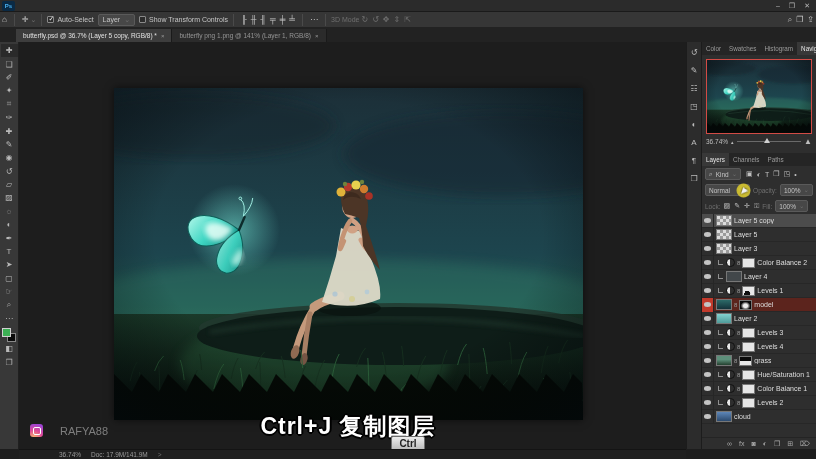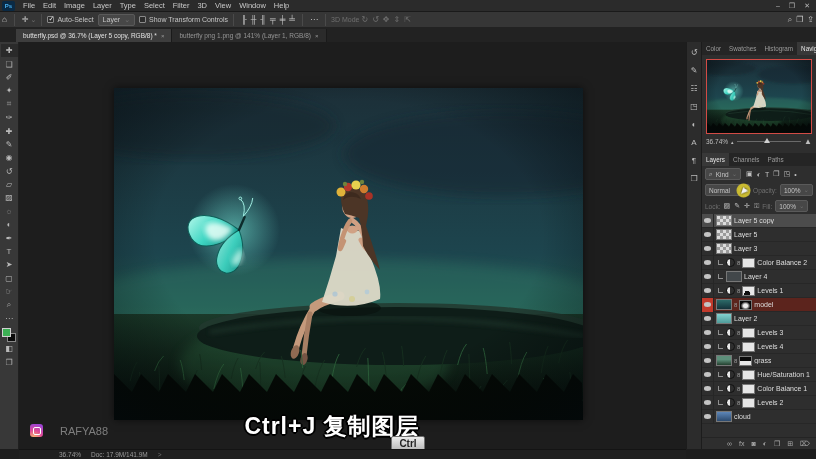--- a/index.html
+++ b/index.html
@@ -94,21 +94,21 @@
   #layer-bottom{position:absolute;left:0;bottom:0;width:100%;height:12px;display:flex;gap:7px;
                 align-items:center;justify-content:flex-end;padding-right:6px;font-size:7px;color:#a8a8a8;
                 background:#2e2e2e;border-top:1px solid #242424;}
   
   #click-glow{left:736px;top:183px;width:15px;height:15px;border-radius:50%;
               background:radial-gradient(circle,#e7d83e 0%,#cdbd2e 60%,rgba(205,189,46,0) 72%);opacity:.95;}
   #cursor-arrow{left:742px;top:188px;width:0;height:0;border-left:6px solid #f2f2f2;
                 border-top:2px solid transparent;border-bottom:5px solid transparent;
                 transform:rotate(18deg);filter:drop-shadow(0 0 1px #000);}
   
-  #subtitle{left:0;top:411px;width:664px;text-align:center;font-size:23px;font-weight:bold;color:#fff;
+  #subtitle{left:16px;top:411px;width:664px;text-align:center;font-size:23px;font-weight:bold;color:#fff;
             letter-spacing:1px;text-shadow:-2px 0 0 #000,2px 0 0 #000,0 -2px 0 #000,0 2px 0 #000,
             -1px -1px 0 #000,1px 1px 0 #000,1px -1px 0 #000,-1px 1px 0 #000;}
   #keys{left:0;top:436px;width:816px;display:flex;justify-content:center;gap:6px;align-items:center;flex-direction:column;}
   .keycap{background:linear-gradient(#ececec,#b9b9b9);color:#222;border:1px solid #6d6d6d;border-radius:2px;
           padding:1px 7px;font-size:10px;font-weight:bold;box-shadow:0 1px 0 #000;}
   #keys .plus{color:#fff;font-size:12px;font-weight:bold;text-shadow:1px 1px 0 #000,-1px -1px 0 #000;}
   #watermark{left:30px;top:424px;display:flex;align-items:center;gap:17px;color:#7e7e7e;font-size:11px;}
   #insta{width:13px;height:13px;border-radius:3px;position:relative;
          background:radial-gradient(circle at 30% 110%,#fdc468,#df4996 48%,#9f44d3 85%);}
   #insta::after{content:"";position:absolute;left:2.5px;top:2.5px;width:6px;height:6px;border:1px solid #fff;border-radius:2px;}
@@ -116,33 +116,20 @@
   #statusbar{left:19px;top:449px;width:667px;height:10px;background:#1f1f1f;border-top:1px solid #141414;
              display:flex;align-items:center;gap:10px;font-size:6.5px;color:#9a9a9a;padding-left:40px;}
 </style>
 </head>
 <body>
 
 <div id="stage">
 
   <div id="menubar" class="abs">
     <div id="ps-logo">Ps</div>
-    <div class="row">
-        <span class="menu-item">File</span>
-        <span class="menu-item">Edit</span>
-        <span class="menu-item">Image</span>
-        <span class="menu-item">Layer</span>
-        <span class="menu-item">Type</span>
-        <span class="menu-item">Select</span>
-        <span class="menu-item">Filter</span>
-        <span class="menu-item">3D</span>
-        <span class="menu-item">View</span>
-        <span class="menu-item">Window</span>
-        <span class="menu-item">Help</span>
-      </div>
     <div id="win-controls">
         <span>–</span>
         <span>❐</span>
         <span>✕</span>
       </div>
   </div>
 
   <div id="optionsbar" class="abs">
     <span class="ob-ico">⌂</span>
     <span class="ob-sep"></span>

